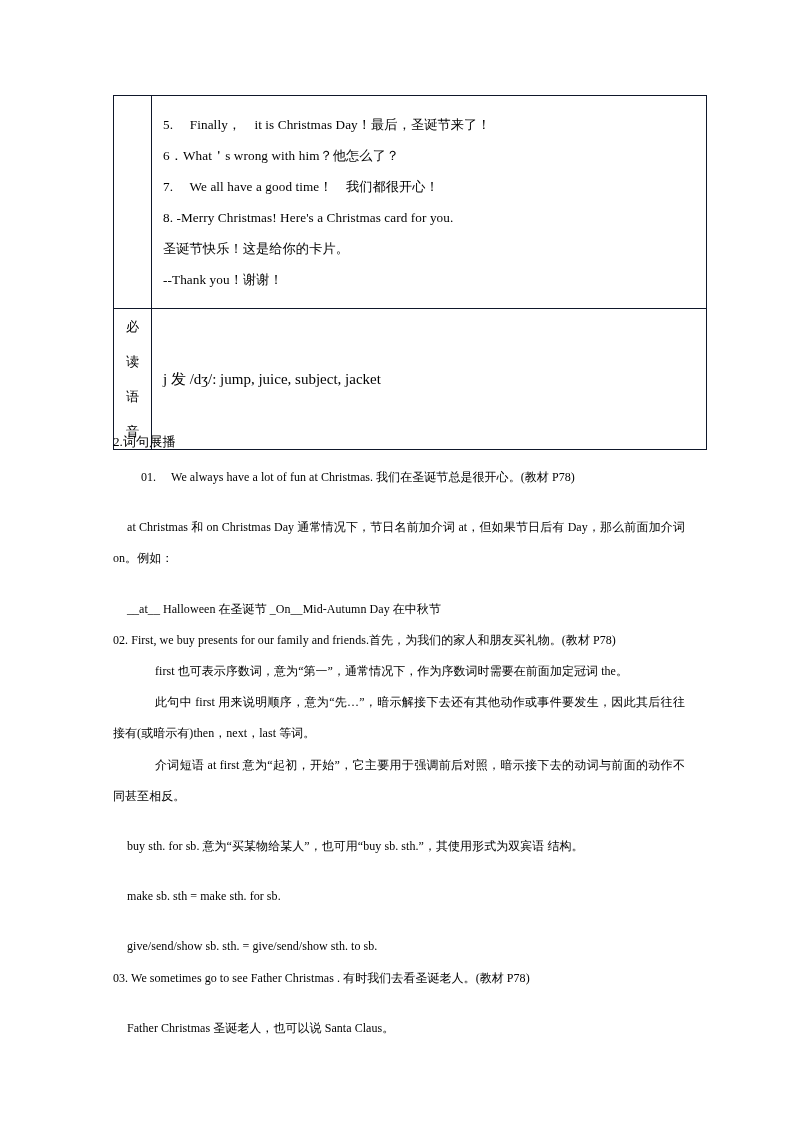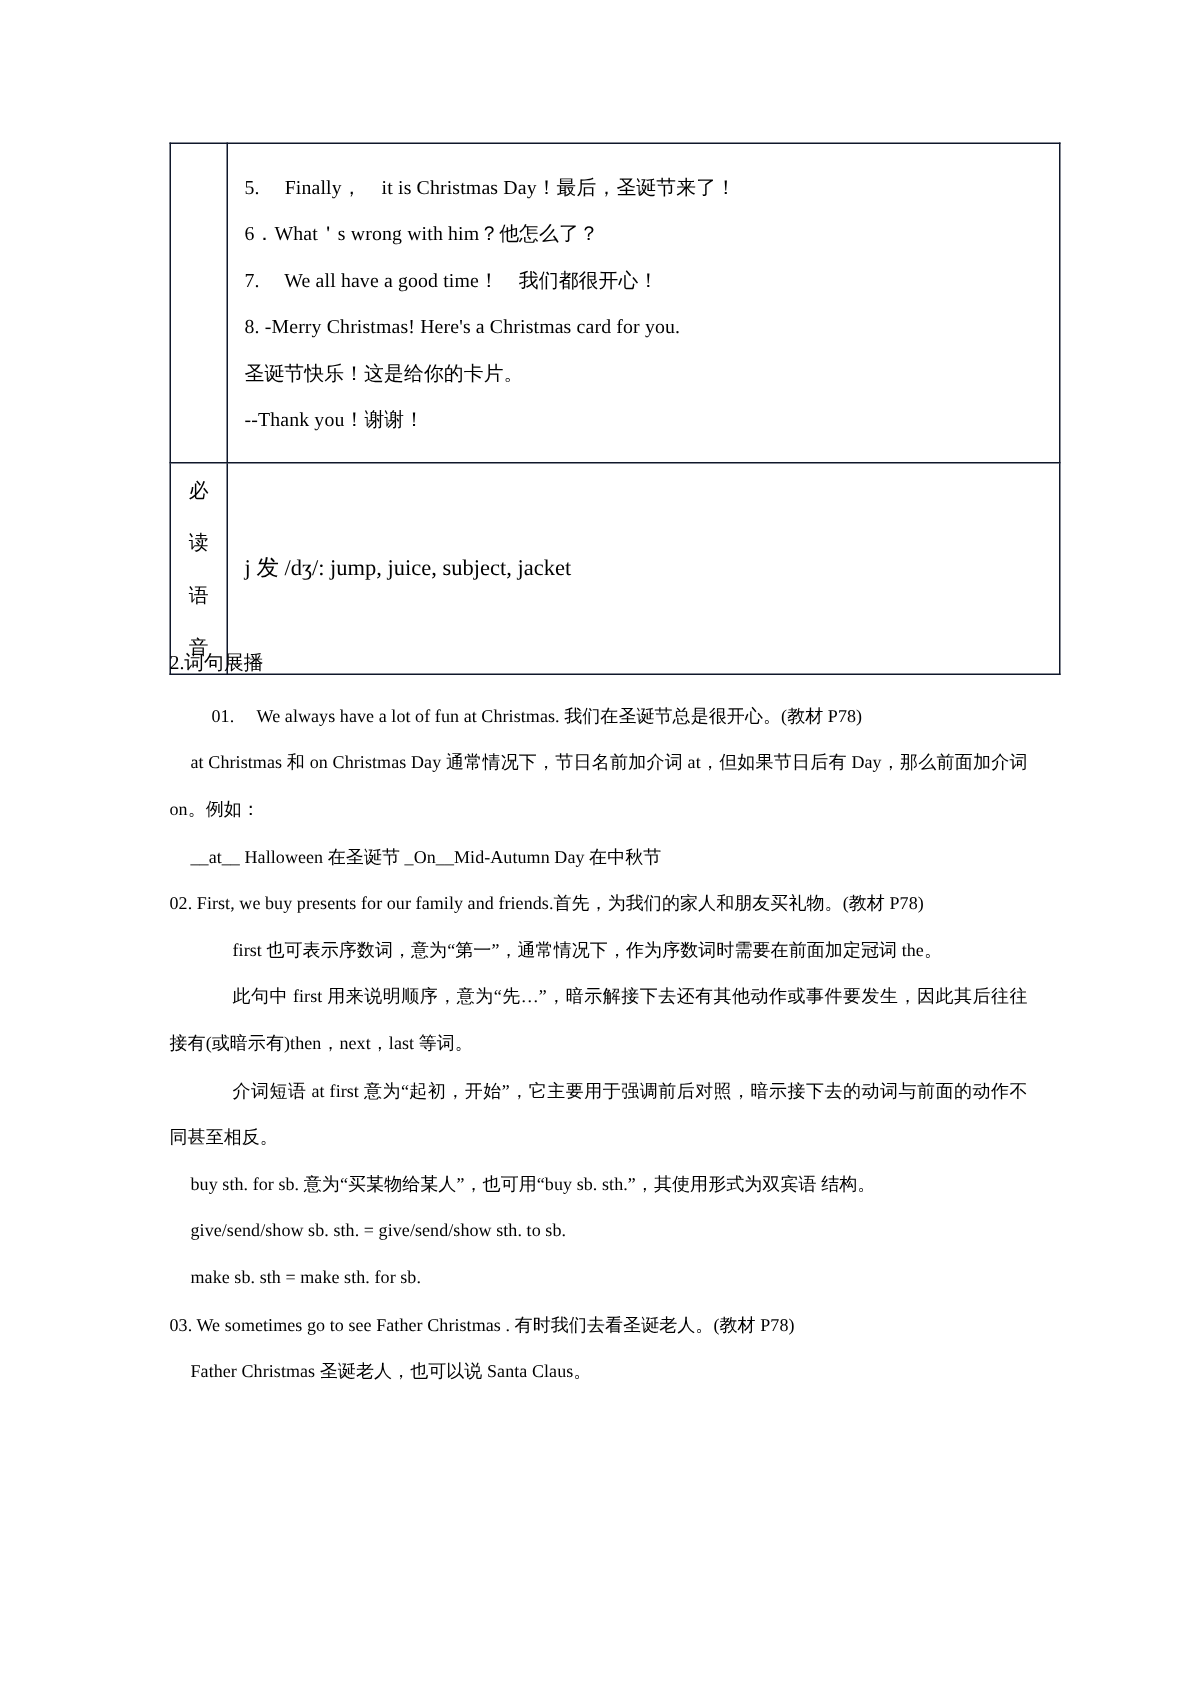--- a/index.html
+++ b/index.html
@@ -91,21 +91,21 @@
   }
 
   .para {
     font-size: 12px;
     line-height: 31.2px;
     text-align: justify;
     margin: 0;
     letter-spacing: 0.05px;
   }
   .para.indent1 { text-indent: 28px; }
-  .para.indent2 { text-indent: 14px; }
+  .para.indent2 { text-indent: 14px; margin-top: 19px; }
   .para.indent3 { text-indent: 42px; }
   .para.nowrapline { white-space: nowrap; }
 
   
   .footer {
     position: absolute;
     left: 0;
     top: 1073px;
     width: 793px;
     text-align: center;
@@ -151,20 +151,20 @@
 
   <div class="body-block">
     <p class="para indent1">01.　 We always have a lot of fun at Christmas. 我们在圣诞节总是很开心。(教材 P78)</p>
     <p class="para indent2">at Christmas  和  on Christmas Day  通常情况下，节日名前加介词 at，但如果节日后有 Day，那么前面加介词 on。例如：</p>
     <p class="para indent2">__at__ Halloween  在圣诞节  _On__Mid-Autumn Day  在中秋节</p>
     <p class="para">02. First, we buy presents for our family and friends.首先，为我们的家人和朋友买礼物。(教材 P78)</p>
     <p class="para indent3">first 也可表示序数词，意为“第一”，通常情况下，作为序数词时需要在前面加定冠词 the。</p>
     <p class="para indent3">此句中 first 用来说明顺序，意为“先…”，暗示解接下去还有其他动作或事件要发生，因此其后往往接有(或暗示有)then，next，last 等词。</p>
     <p class="para indent3">介词短语 at first 意为“起初，开始”，它主要用于强调前后对照，暗示接下去的动词与前面的动作不同甚至相反。</p>
     <p class="para indent2">buy sth. for sb. 意为“买某物给某人”，也可用“buy sb. sth.”，其使用形式为双宾语  结构。</p>
+    <p class="para indent2">make sb. sth = make sth. for sb.</p>
     <p class="para indent2">give/send/show sb. sth. = give/send/show sth. to sb.</p>
-    <p class="para indent2">make sb. sth = make sth. for sb.</p>
     <p class="para">03. We sometimes go to see Father Christmas . 有时我们去看圣诞老人。(教材 P78)</p>
     <p class="para indent2">Father Christmas 圣诞老人，也可以说 Santa Claus。</p>
   </div>
 
 
 </div>
 
 </body></html>

